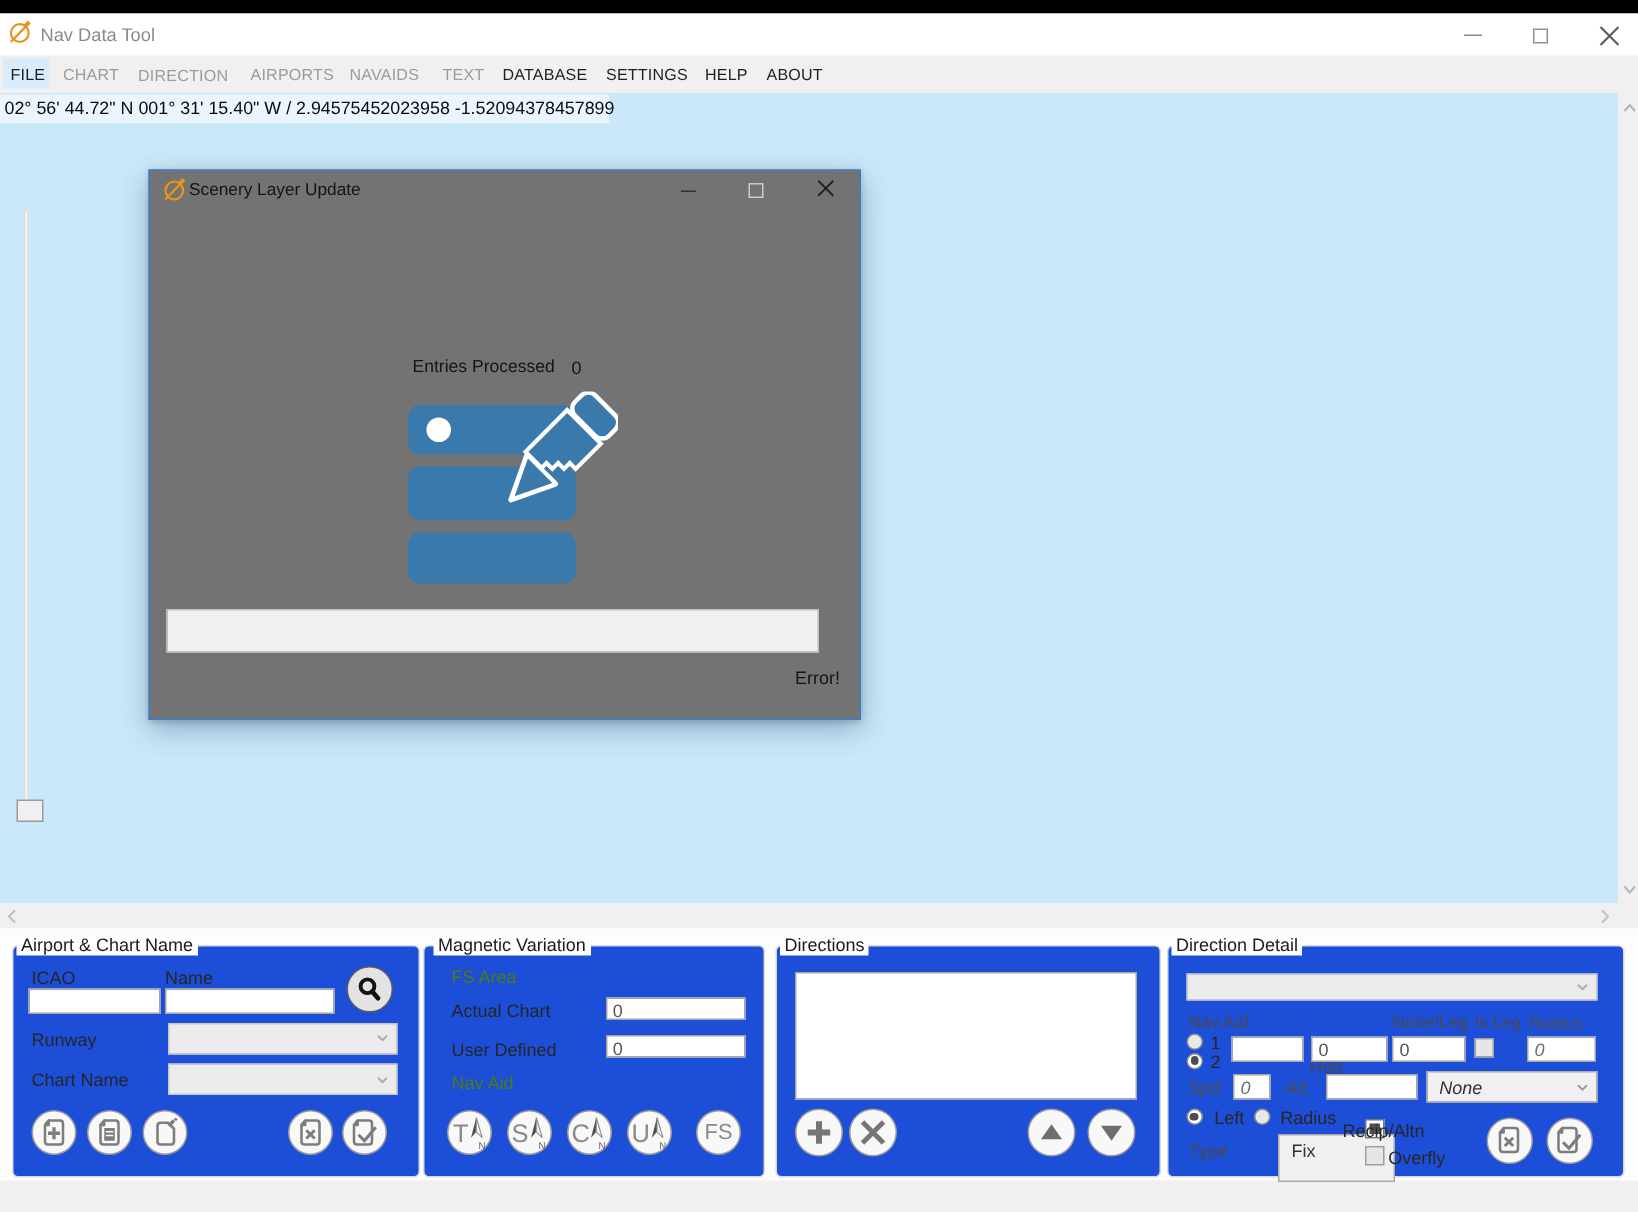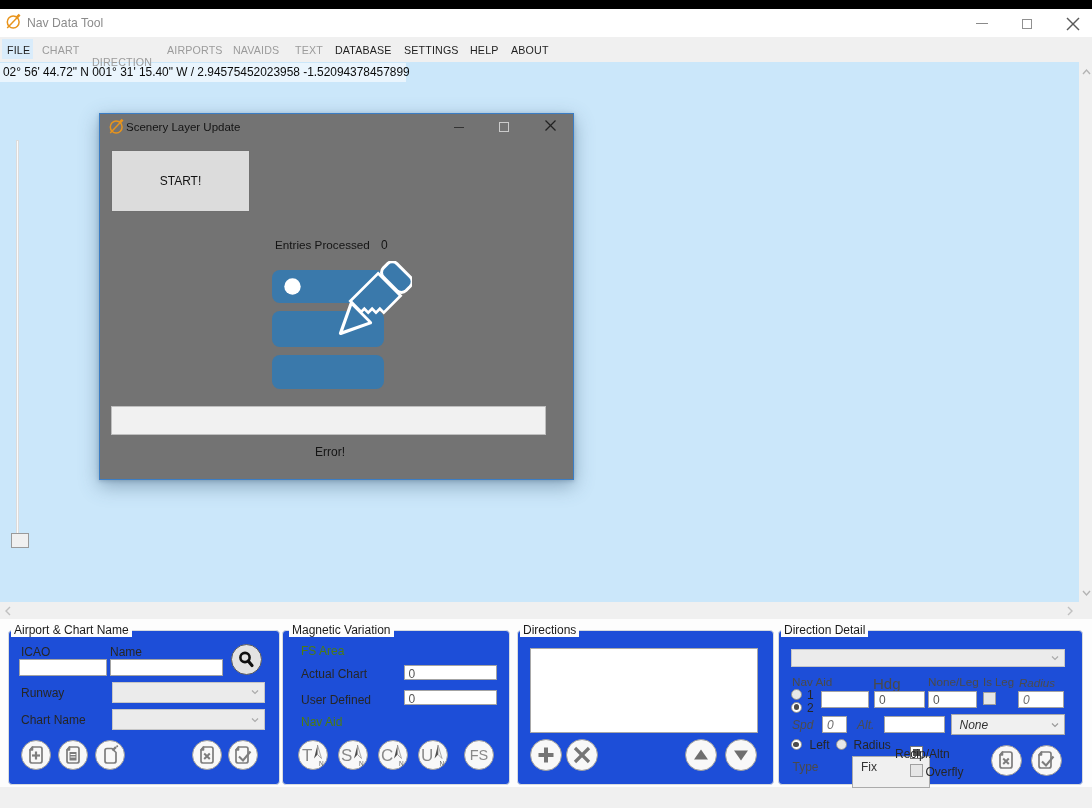--- a/index.html
+++ b/index.html
@@ -55,21 +55,21 @@
 <div class="abs" style="left:27px;top:16px;font-size:12.2px;color:#8b8b8b">Nav Data Tool</div>
 <div class="abs" style="left:976px;top:22.5px;width:12px;height:1.2px;background:#8a8a8a"></div>
 <div class="abs" style="left:1022px;top:19px;width:10px;height:10px;border:1.2px solid #909090;box-sizing:border-box"></div>
 <svg class="abs" style="left:1066px;top:17px" width="14" height="14" viewBox="0 0 14 14">
  <line x1="1" y1="1" x2="13" y2="13" stroke="#5a5a5a" stroke-width="1.4"></line>
  <line x1="13" y1="1" x2="1" y2="13" stroke="#5a5a5a" stroke-width="1.4"></line>
 </svg>
 <div class="abs" style="left:2px;top:39px;width:31px;height:20px;background:#d9ecfb"></div>
 <div class="menu" style="left:7px;top:43.5px">FILE</div>
 <div class="menu dis" style="left:42px;top:43.5px">CHART</div>
-<div class="menu dis" style="left:92px;top:56px">DIRECTION</div>
+<div class="menu dis" style="left:92px;top:45px">DIRECTION</div>
 <div class="menu dis" style="left:167px;top:43.5px">AIRPORTS</div>
 <div class="menu dis" style="left:233px;top:43.5px">NAVAIDS</div>
 <div class="menu dis" style="left:295px;top:43.5px">TEXT</div>
 <div class="menu" style="left:335px;top:43.5px">DATABASE</div>
 <div class="menu" style="left:404px;top:43.5px">SETTINGS</div>
 <div class="menu" style="left:470px;top:43.5px">HELP</div>
 <div class="menu" style="left:511px;top:43.5px">ABOUT</div>
 <div class="abs" style="left:16px;top:140px;width:3px;height:395px;background:#fbfbfb;border:1px solid #dcdcdc;box-sizing:border-box"></div>
 <div class="abs" style="left:10.5px;top:532.5px;width:18px;height:15.5px;background:#f0f0f0;border:1px solid #9a9a9a;box-sizing:border-box"></div>
 <svg class="abs" style="left:1082px;top:68px" width="9" height="8" viewBox="0 0 9 8">
@@ -220,21 +220,21 @@
 </div>
 <div class="grp" style="left:778px;top:630px;width:303px;height:153px">
  <span class="leg" style="left:2px">Direction Detail</span>
 </div>
 <div class="dd" style="left:791px;top:648.5px;width:274px;height:18px">
  <svg class="chev" width="8" height="6" viewBox="0 0 8 6">
       <polyline points="1,1.5 4,4.5 7,1.5" fill="none" stroke="#ababab" stroke-width="1.2"></polyline>
     </svg>
 </div>
 <div class="lab" style="left:792px;top:675px;color:#4a4a4a;font-size:11.7px">Nav Aid</div>
-<div class="lab" style="left:873px;top:675px;color:#4a4a4a;font-size:15px">Hdg</div>
+<div class="lab" style="left:873px;top:704px;color:#4a4a4a;font-size:12px">Hdg</div>
 <div class="lab" style="left:928px;top:675px;color:#4a4a4a;font-size:11.7px">None/Leg</div>
 <div class="lab" style="left:983px;top:675.5px;color:#4a4a4a;font-size:11.4px">Is Leg</div>
 <div class="lab it" style="left:1019px;top:675.5px;font-size:11.6px">Radius</div>
 <div class="radio" style="left:791px;top:689.3px"></div>
 <div class="lab" style="left:807px;top:688px">1</div>
 <div class="radio sel" style="left:791px;top:701.7px"></div>
 <div class="lab" style="left:807px;top:700.5px">2</div>
 <div class="tb" style="left:821px;top:690.5px;width:48px;height:17.5px"></div>
 <div class="tb" style="left:874px;top:690.5px;width:50.5px;height:17.5px">0</div>
 <div class="tb" style="left:928px;top:690.5px;width:49px;height:17.5px">0</div>
@@ -284,32 +284,31 @@
   <line x1="2.2" y1="15" x2="14.2" y2="2.6" stroke="#e8941c" stroke-width="1.5"></line>
   <line x1="11.6" y1="4.6" x2="14.6" y2="1.6" stroke="#e8941c" stroke-width="2.6"></line>
  </svg>
  <div class="abs" style="left:26px;top:6.5px;font-size:11.5px;color:#141414">Scenery Layer Update</div>
  <div class="abs" style="left:354px;top:13px;width:10px;height:1.4px;background:#333"></div>
  <div class="abs" style="left:399px;top:8px;width:9.5px;height:9.5px;border:1px solid #cbcbcb;box-sizing:border-box"></div>
  <svg class="abs" style="left:444px;top:5px" width="13" height="13" viewBox="0 0 13 13">
   <line x1="1.5" y1="1.5" x2="11.5" y2="11.5" stroke="#222" stroke-width="1.2"></line>
   <line x1="11.5" y1="1.5" x2="1.5" y2="11.5" stroke="#222" stroke-width="1.2"></line>
  </svg>
- <div class="abs" style="left:11px;top:36px;width:139px;height:62px;background:#dcdcdc;border:1px solid #707070;box-sizing:border-box;display:flex;align-items:center;justify-content:center;font-size:12px;color:#111">START!</div>
  <div class="abs" style="left:175px;top:123.5px;font-size:11.7px;color:#141414">Entries Processed</div>
  <div class="abs" style="left:281px;top:123.5px;font-size:12px;color:#141414">0</div>
  <svg class="abs" style="left:172px;top:147px" width="140" height="129" viewBox="0 0 140 129">
   <g fill="#3a79ab">
    <rect x="0" y="9" width="112" height="33" rx="8"></rect>
    <rect x="0" y="50" width="112" height="36" rx="8"></rect>
    <rect x="0" y="94" width="112" height="34" rx="8"></rect>
   </g>
   <circle cx="20.5" cy="25.5" r="8.2" fill="#fff"></circle>
   <g transform="translate(69.7,71.2) rotate(45)">
    <path d="M-14.5 -66 H14.5 V-45 H9 V-39.5 H3.5 V-34 H-2 V-29.5 H-14.5 Z" fill="#3a79ab" stroke="#fff" stroke-width="5.5" paint-order="stroke" stroke-linejoin="miter"></path>
    <rect x="-14.5" y="-86" width="29" height="16" rx="5" fill="#3a79ab" stroke="#fff" stroke-width="6" paint-order="stroke"></rect>
    <polygon points="0,1.5 -13.5,-27 13.5,-27" fill="#fff" stroke="#fff" stroke-width="3.5" stroke-linejoin="round"></polygon>
    <polygon points="0,-2 -11.5,-26 11.5,-26" fill="#3a79ab"></polygon>
   </g>
  </svg>
  <div class="abs" style="left:11px;top:292px;width:435px;height:28.5px;background:#f1f1f1;border:1px solid #bfbfbf;box-sizing:border-box"></div>
- <div class="abs" style="left:0;top:331px;width:460px;text-align:center;font-size:12px;color:#141414">Error!</div>
+ <div class="abs" style="left:0;top:331px;width:460px;text-align:right;font-size:12px;color:#141414">Error!</div>
 </div>
 
 </body></html>

